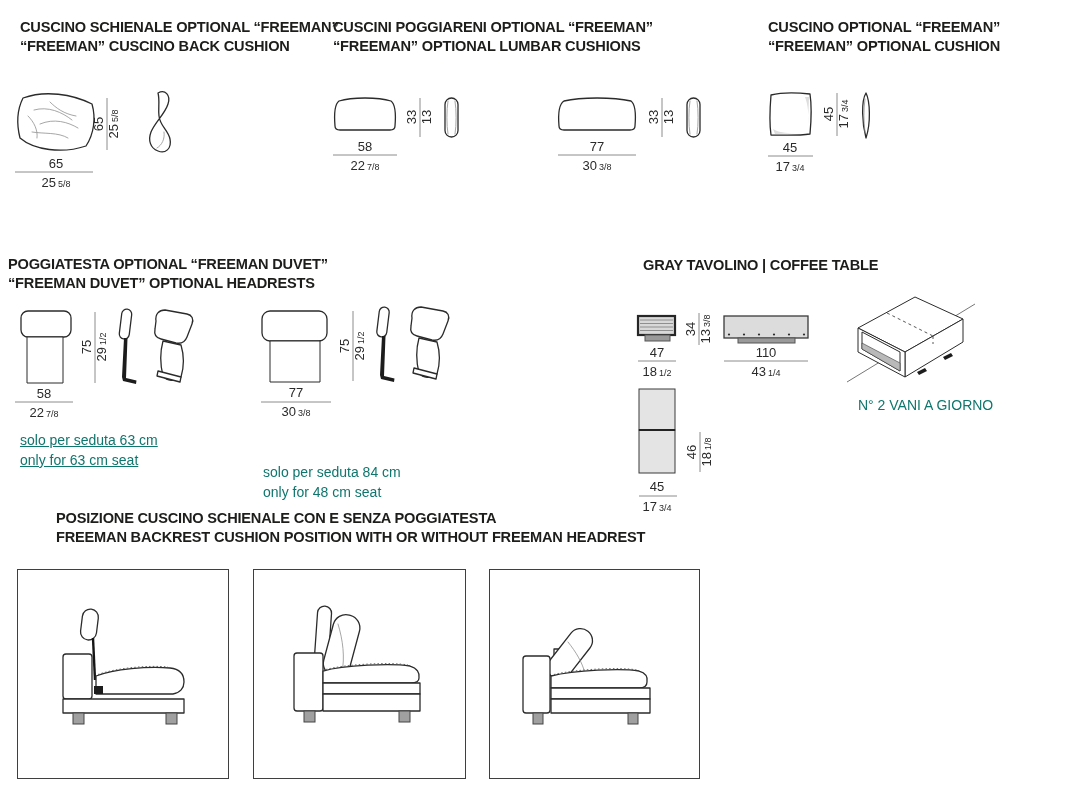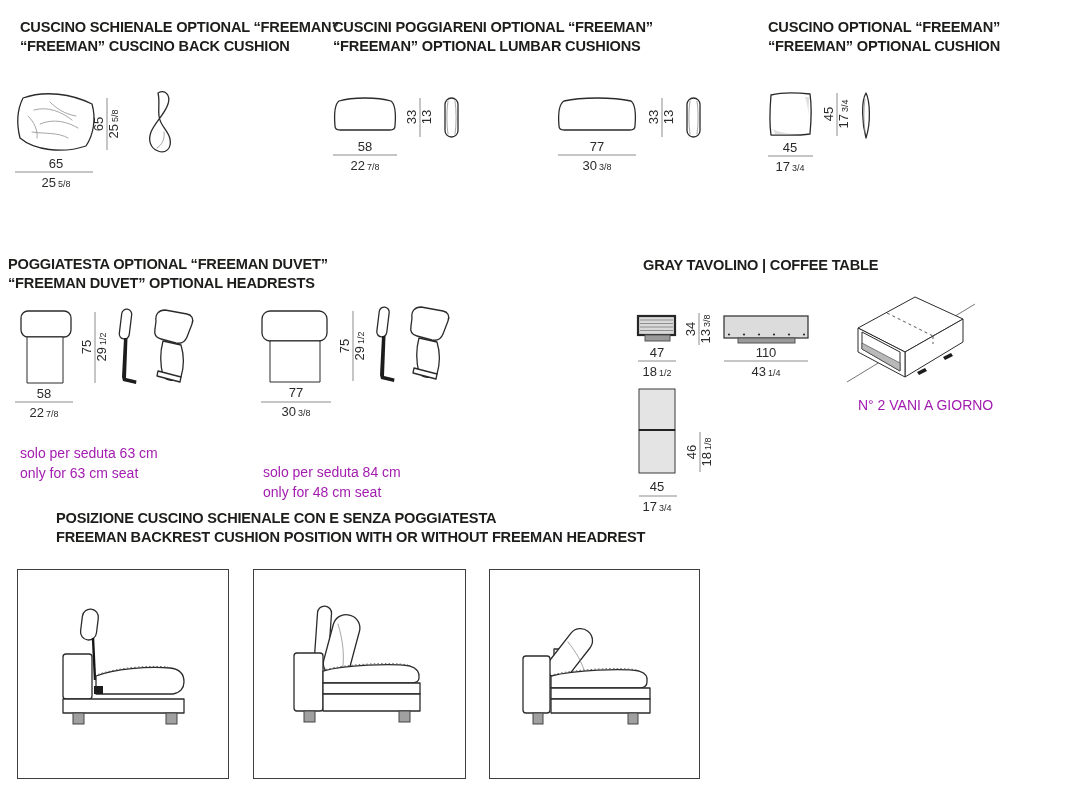--- a/index.html
+++ b/index.html
@@ -1,20 +1,20 @@
 <!DOCTYPE html>
 <html><head>
 <meta charset="utf-8">
 <style>
   html,body{margin:0;padding:0;}
   body{width:1067px;height:794px;background:#ffffff;position:relative;overflow:hidden;
        font-family:"Liberation Sans",sans-serif;color:#1d1d1b;}
   .abs{position:absolute;}
   .title{font-weight:700;font-size:14.6px;line-height:19px;letter-spacing:-0.2px;color:#1d1d1b;white-space:nowrap;}
-  .note{font-weight:400;font-size:14px;line-height:19.5px;color:#a21caf;white-space:nowrap;}
+  .note{font-weight:400;font-size:14px;line-height:19.5px;color:#0f766e;white-space:nowrap;}
   svg{position:absolute;overflow:visible;}
   .ln{stroke:#8c8c8c;stroke-width:1;}
   .num{font-size:13px;fill:#2a2a2a;font-family:"Liberation Sans",sans-serif;}
   .frac{font-size:9px;}
   .draw{fill:#ffffff;stroke:#2b2b2b;stroke-width:1.3;stroke-linejoin:round;stroke-linecap:round;}
   .drawthin{fill:#ffffff;stroke:#2b2b2b;stroke-width:1;stroke-linejoin:round;}
   .wr{fill:none;stroke:#8f8f8f;stroke-width:0.8;stroke-linecap:round;}
   .blk{fill:#1c1c1c;stroke:none;}
   .gfill{fill:#dcdcdc;stroke:#3a3a3a;stroke-width:1.3;}
   .gdark{fill:#9a9a9a;stroke:#555;stroke-width:1;}
@@ -146,21 +146,21 @@
     <text class="num" x="29" y="93" text-anchor="middle">58</text>
     <line class="ln" x1="0" y1="97" x2="58" y2="97"></line>
     <text class="num" x="29" y="112" text-anchor="middle"><tspan>22</tspan><tspan class="frac" dx="2">7/8</tspan></text>
   </g>
   <g>
     <line class="ln" x1="80" y1="7" x2="80" y2="78"></line>
     <text class="num" text-anchor="middle" transform="translate(76 42) rotate(-90)">75</text>
     <text class="num" text-anchor="middle" transform="translate(91 42) rotate(-90)"><tspan>29</tspan><tspan class="frac" dx="2">1/2</tspan></text>
   </g>
 </svg>
-<div class="abs note" style="left:20px;top:444px;">
+<div class="abs note" style="left:20px;top:431px;text-decoration:underline;">
   <div>solo per seduta 63 cm</div>
   <div>only for 63 cm seat</div>
 </div>
 
 <svg style="left:258px;top:305px;" width="205" height="165" viewBox="0 0 205 165">
   <g>
     <rect class="draw" x="4" y="6" width="65" height="30" rx="8"></rect>
     <rect class="drawthin" x="12" y="36" width="50" height="41"></rect>
   </g>
   <g>

